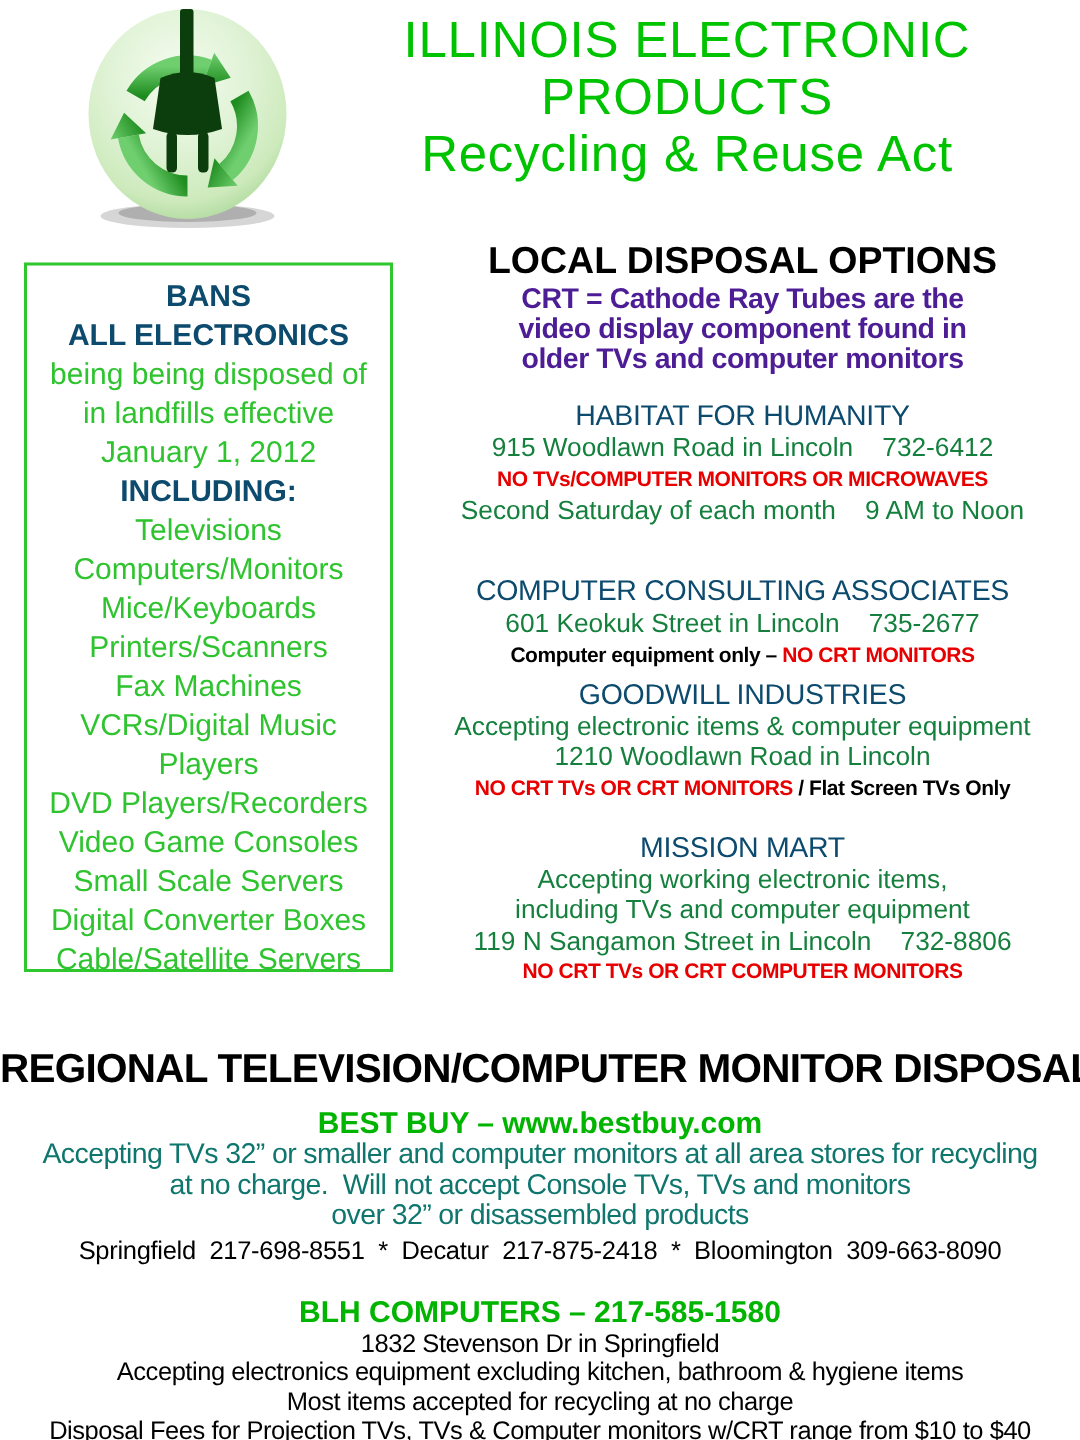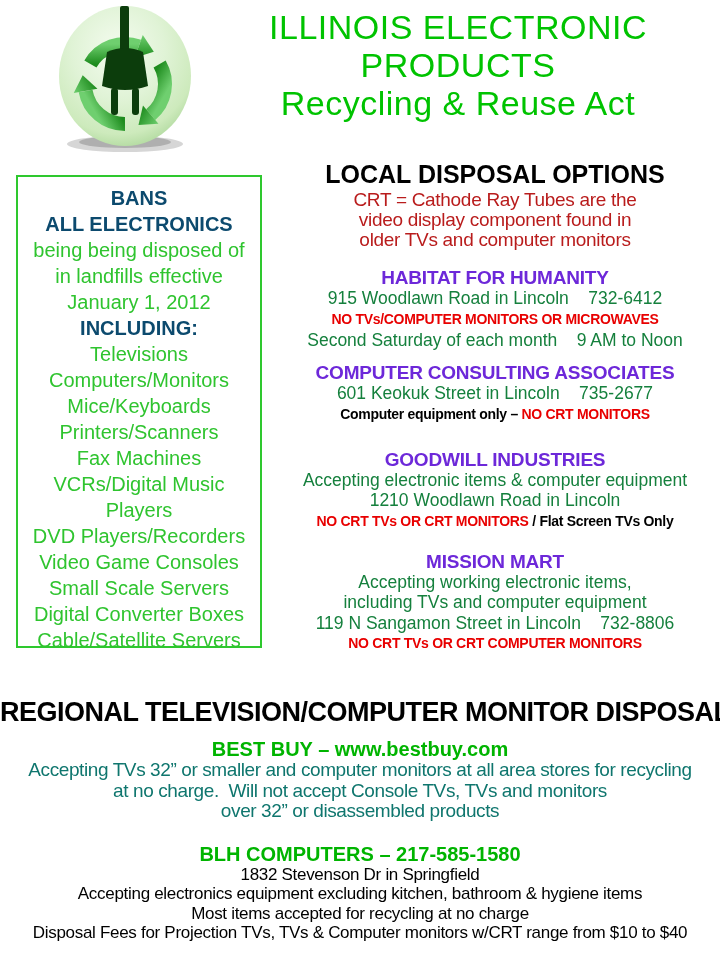--- a/index.html
+++ b/index.html
@@ -16,32 +16,32 @@
   .bans-box { position:absolute; left:16px; top:175px; width:246px; height:473px;
     border:2px solid #2ec82e; text-align:center; font-size:20px; line-height:26px;
     padding-top:8px; }
   .bans-bold { color:#0c4a6e; font-weight:bold; }
   .bans-normal { color:#2fc42f; }
   .bans-item { color:#2fc42f; }
 
   
   .right-col { position:absolute; left:270px; top:160px; width:450px; text-align:center; }
   .local-heading { color:#000; font-weight:bold; font-size:25px; line-height:28px; white-space:nowrap; }
-  .crt-note { color:#b91c1c; font-weight:normal; font-size:19px; line-height:20px;
+  .crt-note { color:#4c1d95; font-weight:bold; font-size:19px; line-height:20px;
     margin-top:2px; letter-spacing:-0.3px; }
   .crt-note div { white-space:nowrap; }
   .sec { margin-top:17px; }
-  .sec-title { color:#6d28d9; font-weight:bold; font-size:19px; line-height:21px;
+  .sec-title { color:#0c4a6e; font-weight:normal; font-size:19px; line-height:21px;
     letter-spacing:-0.2px; white-space:nowrap; }
   .sec-line { color:#15803d; font-size:17.5px; line-height:20.5px; white-space:nowrap; }
   .warn { color:#e80000; font-weight:bold; font-size:14px; line-height:21px;
     letter-spacing:-0.3px; white-space:nowrap; }
   .bold-black { color:#000; font-weight:bold; }
-  .sec-cca { margin-top:12px; }
-  .sec-goodwill { margin-top:24px; }
+  .sec-cca { margin-top:34px; }
+  .sec-goodwill { margin-top:6px; }
   .sec-mission { margin-top:19px; }
 
   
   .regional { position:absolute; left:0; top:697px; width:720px; text-align:center; }
   .regional-heading { color:#000; font-weight:bold; font-size:27px; line-height:31px;
     letter-spacing:-0.5px; white-space:nowrap; }
   .rg-title { color:#00b400; font-weight:bold; font-size:20px; line-height:22px;
     margin-top:10px; white-space:nowrap; }
   .rg-line { color:#0f766e; font-size:19px; line-height:20.5px; letter-spacing:-0.4px; white-space:nowrap; }
   .rg-phones { color:#000; font-size:17px; line-height:19px; margin-top:2px;
@@ -157,20 +157,21 @@
 </div>
 
 <div class="regional">
   <div class="regional-heading">REGIONAL TELEVISION/COMPUTER MONITOR DISPOSAL</div>
 
   <div>
     <div class="rg-title">BEST BUY – www.bestbuy.com</div>
     <div class="rg-line">Accepting TVs 32” or smaller and computer monitors at all area stores for recycling</div>
     <div class="rg-line">at no charge.&nbsp; Will not accept Console TVs, TVs and monitors</div>
     <div class="rg-line">over 32” or disassembled products</div>
+    <div class="rg-phones">Springfield&nbsp; 217-698-8551 &nbsp;*&nbsp; Decatur &nbsp;217-875-2418 &nbsp;*&nbsp; Bloomington &nbsp;309-663-8090</div>
   </div>
 
   <div class="blh">
     <div class="rg-title">BLH COMPUTERS – 217-585-1580</div>
     <div class="blh-line">1832 Stevenson Dr in Springfield</div>
     <div class="blh-line">Accepting electronics equipment excluding kitchen, bathroom &amp; hygiene items</div>
     <div class="blh-line">Most items accepted for recycling at no charge</div>
     <div class="blh-line">Disposal Fees for Projection TVs, TVs &amp; Computer monitors w/CRT range from $10 to $40</div>
   </div>
 </div>

